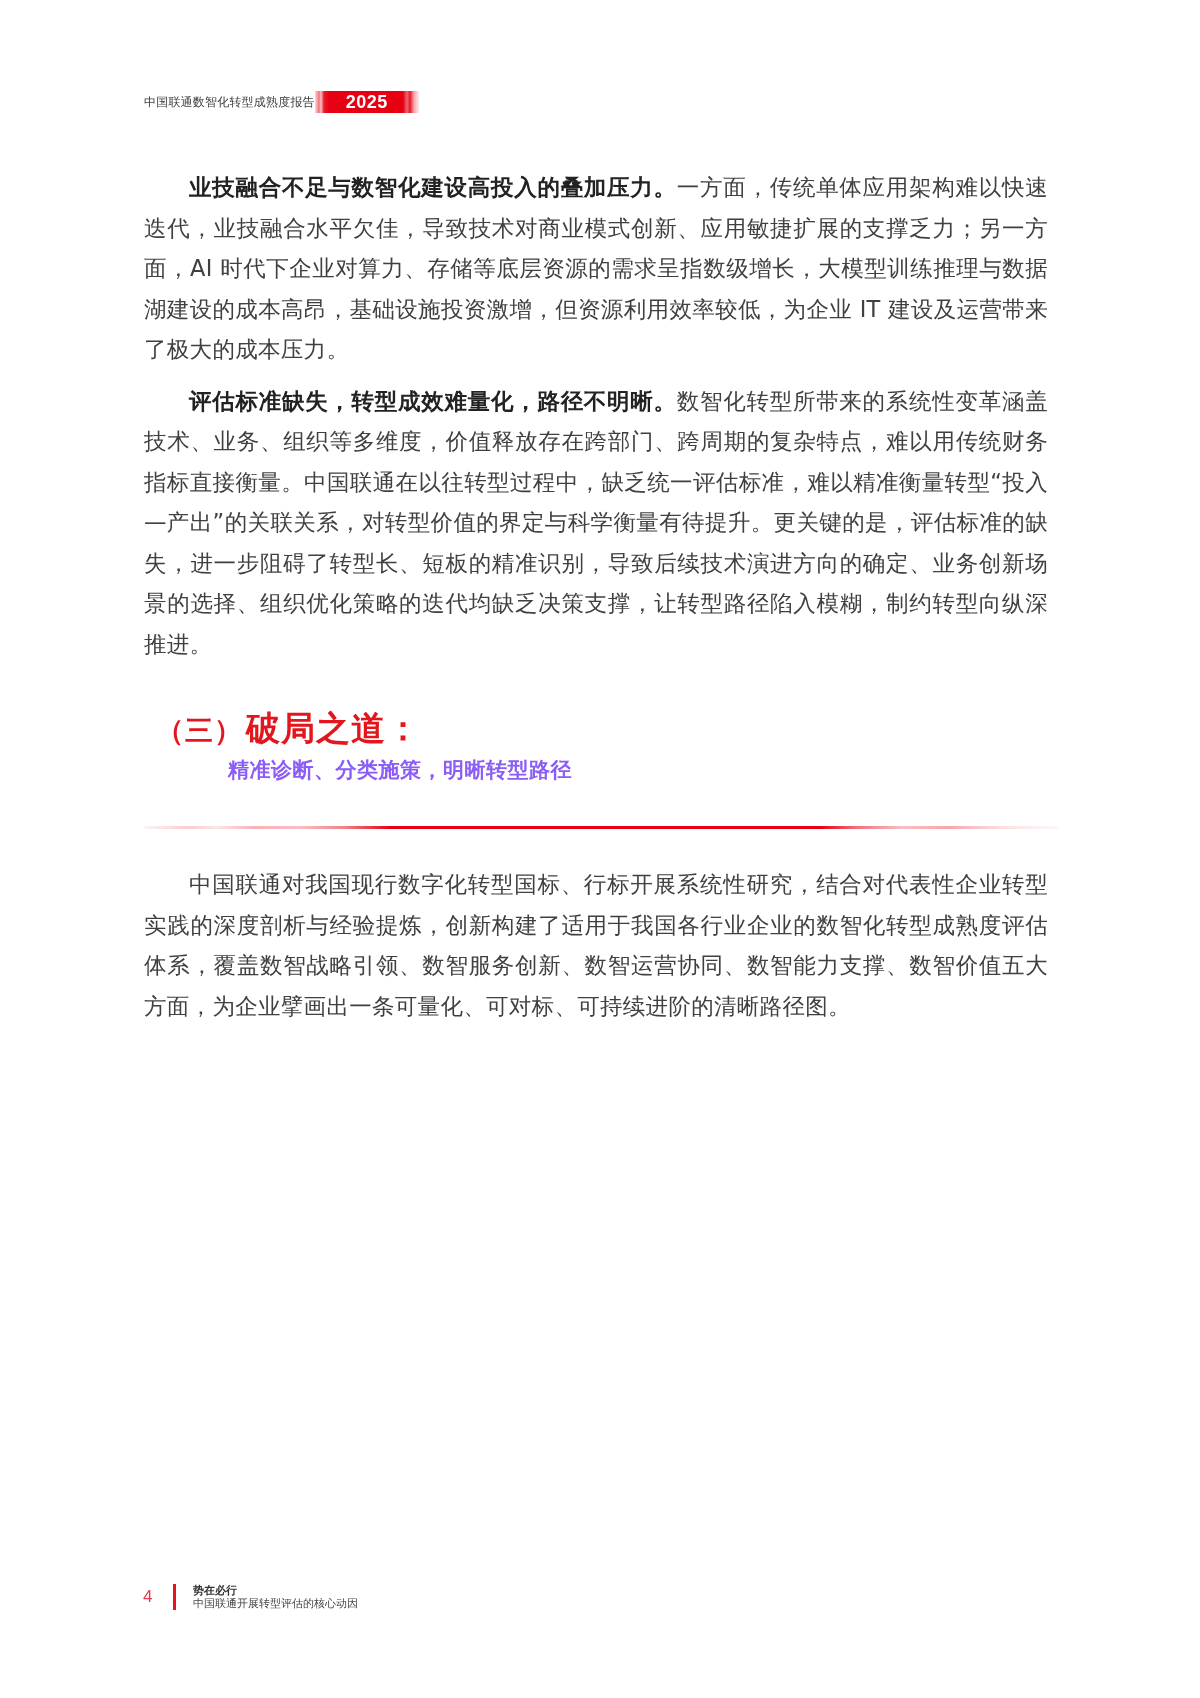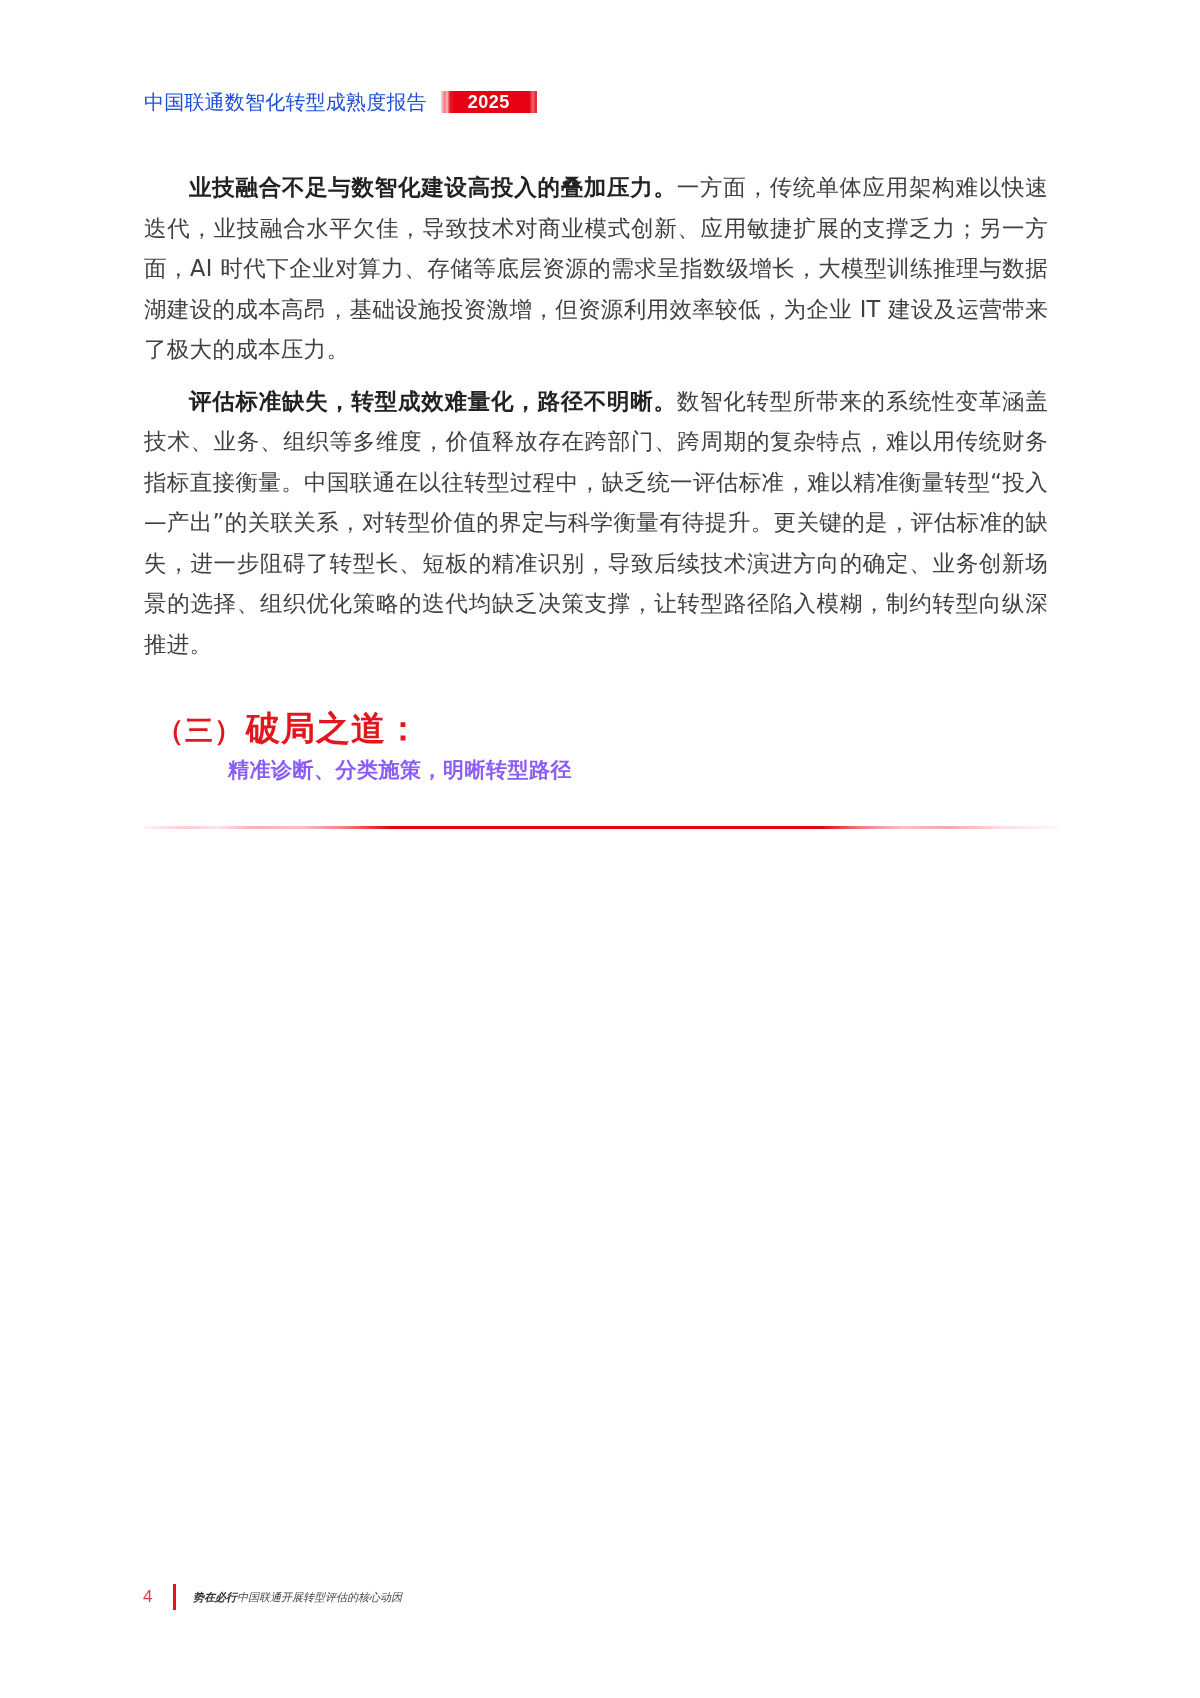--- a/index.html
+++ b/index.html
@@ -1,21 +1,21 @@
 <!DOCTYPE html>
 <html><head>
 <meta charset="utf-8">
 <style>
   html, body { margin: 0; padding: 0; background: #ffffff; }
   body { width: 1200px; height: 1698px; position: relative; overflow: hidden;
          font-family: "DejaVu Sans", "Liberation Sans", sans-serif; color: #3a3a3a; }
 
   .header { position: absolute; left: 144px; top: 90px; height: 24px; display: flex; align-items: center; }
-  .header-title { font-size: 20px; color: #1d4ed8; letter-spacing: 0.2px; white-space: nowrap; }
-  .year-badge { position: relative; margin-left: 14px; height: 22px; width: 96px; display: flex; align-items: center; justify-content: center;
+  .header-title { font-size: 12px; color: #404040; letter-spacing: 0.2px; white-space: nowrap; }
+  .year-badge { position: relative; margin-left: 0; height: 22px; width: 104px; display: flex; align-items: center; justify-content: center;
     background: linear-gradient(90deg,
       rgba(230,0,18,0.15) 0px, rgba(230,0,18,0.55) 4px, rgba(230,0,18,0.25) 6px, rgba(230,0,18,0.9) 9px,
       #e60012 14px, #e60012 88px, rgba(230,0,18,0.6) 92px, rgba(230,0,18,0.9) 95px, rgba(230,0,18,0.35) 99px, rgba(230,0,18,0.08) 104px); }
   .year-badge span { color: #ffffff; font-weight: bold; font-size: 18px; font-family: "Liberation Sans", sans-serif; letter-spacing: 0.5px; }
 
   .content { position: absolute; left: 144px; top: 167px; width: 914px; }
   .para { font-size: 22.5px; line-height: 40.5px; text-indent: 2em; margin: 0 10px 11px 0; text-align: justify; color: #404040; letter-spacing: 0.3px; }
   .para b { color: #222222; font-weight: bold; }
 
   .section { position: absolute; left: 144px; top: 706px; width: 914px; }
@@ -28,21 +28,21 @@
     background: linear-gradient(90deg,
       rgba(230,0,18,0.05) 0%, rgba(230,0,18,0.2) 5%, rgba(230,0,18,0.1) 8%, rgba(230,0,18,0.3) 12%,
       rgba(230,0,18,0.25) 17%, rgba(230,0,18,0.5) 22%, #e60012 27%, #e60012 74%,
       rgba(230,0,18,0.55) 78%, rgba(230,0,18,0.25) 83%, rgba(230,0,18,0.35) 88%, rgba(230,0,18,0.12) 94%, rgba(230,0,18,0.03) 100%); }
 
   .content2 { position: absolute; left: 144px; top: 864px; width: 914px; }
 
   .footer { position: absolute; left: 143px; top: 1584px; height: 26px; display: flex; align-items: center; }
   .page-num { color: #e8384f; font-size: 17px; font-family: "Liberation Sans", sans-serif; width: 30px; }
   .footer-bar { width: 3px; height: 26px; background: #e3161d; margin-right: 17px; }
-  .footer-text { display: flex; flex-direction: row; line-height: 13px; font-style: italic; }
+  .footer-text { display: flex; flex-direction: column; line-height: 13px; }
   .footer-line1 { font-size: 11px; font-weight: bold; color: #333333; }
   .footer-line2 { font-size: 11px; color: #444444; }
 </style>
 </head>
 <body>
 
 <div class="header">
   <span class="header-title">中国联通数智化转型成熟度报告</span>
   <div class="year-badge">
     <span>2025</span>
@@ -58,20 +58,21 @@
   <div class="sec-line1">
     <span class="sec-num">（三）</span>
     <span class="sec-title">破局之道：</span>
   </div>
   <div class="sec-sub">精准诊断、分类施策，明晰转型路径</div>
 </div>
 
 <div class="divider"></div>
 
 <div class="content2">
+  <p class="para">中国联通对我国现行数字化转型国标、行标开展系统性研究，结合对代表性企业转型实践的深度剖析与经验提炼，创新构建了适用于我国各行业企业的数智化转型成熟度评估体系，覆盖数智战略引领、数智服务创新、数智运营协同、数智能力支撑、数智价值五大方面，为企业擘画出一条可量化、可对标、可持续进阶的清晰路径图。</p>
 </div>
 
 <div class="footer">
   <span class="page-num">4</span>
   <div class="footer-bar"></div>
   <div class="footer-text">
     <span class="footer-line1">势在必行</span>
     <span class="footer-line2">中国联通开展转型评估的核心动因</span>
   </div>
 </div>

